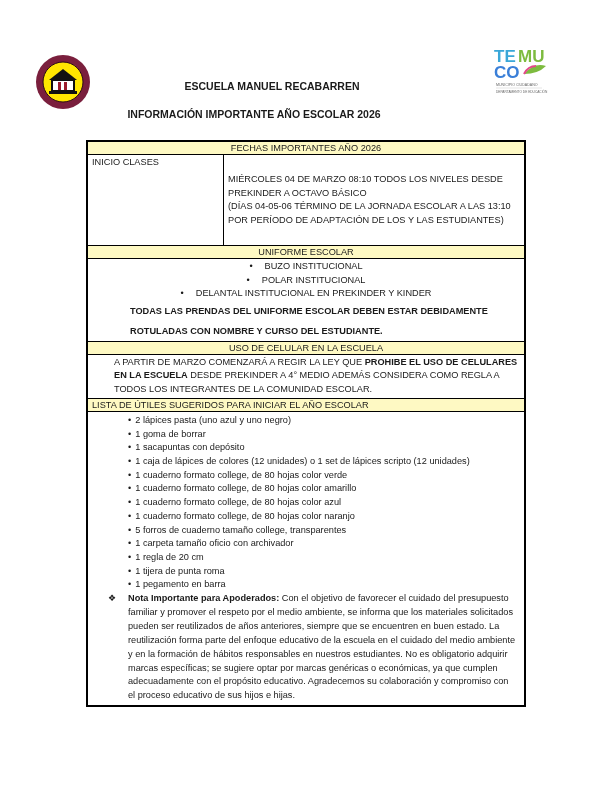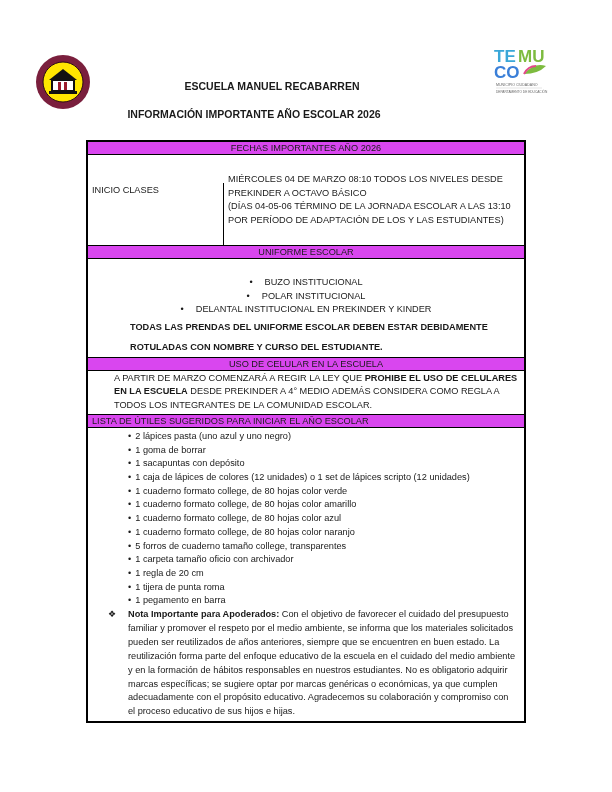--- a/index.html
+++ b/index.html
@@ -2,27 +2,27 @@
 <html><head>
 <meta charset="utf-8">
 <style>
   html, body { margin:0; padding:0; background:#ffffff; }
   body { width:612px; height:792px; position:relative; font-family:"Liberation Sans", sans-serif; color:#1a1a1a; overflow:hidden; }
   .logo-left { position:absolute; left:35px; top:54px; width:56px; height:56px; }
   .logo-right { position:absolute; left:490px; top:44px; width:62px; height:52px; }
   .title1 { position:absolute; left:0; width:544px; top:80px; text-align:center; font-weight:bold; font-size:10.5px; }
   .title2 { position:absolute; left:0; width:508px; top:108px; text-align:center; font-weight:bold; font-size:10.5px; }
   .doc-table { position:absolute; left:86px; top:140px; width:440px; border:2px solid #000; box-sizing:border-box; font-size:9.2px; line-height:13.5px; }
-  .hdr { background:#d946ef; text-align:center; border-bottom:1.5px solid #000; border-top:1.5px solid #000; height:12px; line-height:12px; }
+  .hdr { background:#fef9c3; text-align:center; border-bottom:1.5px solid #000; border-top:1.5px solid #000; height:12px; line-height:12px; }
   .hdr.first { border-top:none; }
   .hdr.left { text-align:left; padding-left:4px; }
   .row2 { display:flex; }
-  .row2 .c1 { width:136px; border-right:1.5px solid #000; padding:1px 4px; box-sizing:border-box;margin-top:28px; }
+  .row2 .c1 { width:136px; border-right:1.5px solid #000; padding:1px 4px; box-sizing:border-box; }
   .row2 .c2 { flex:1; padding:18px 4px; }
-  .centered-list { text-align:center; padding-top:17px; }
+  .centered-list { text-align:center; padding-top:1px; }
   .centered-list div { line-height:13.5px; }
   .bul::before { content:"•"; margin-right:12px; }
   .bold-note { font-weight:bold; padding-left:42px; padding-right:10px; line-height:20px; }
   .para { padding-left:26px; padding-right:6px; line-height:13.8px; padding-top:1px; padding-bottom:1px; }
   .supplies { padding-left:40px; padding-top:2px; }
   .supplies div { line-height:13.7px; }
   .supplies div::before { content:"•"; margin-right:4px; }
   .note { display:flex; padding-left:20px; padding-right:6px; padding-bottom:2px; line-height:13.9px; }
   .note .dia { width:20px; font-size:9px; }
   .note .txt { flex:1; }

